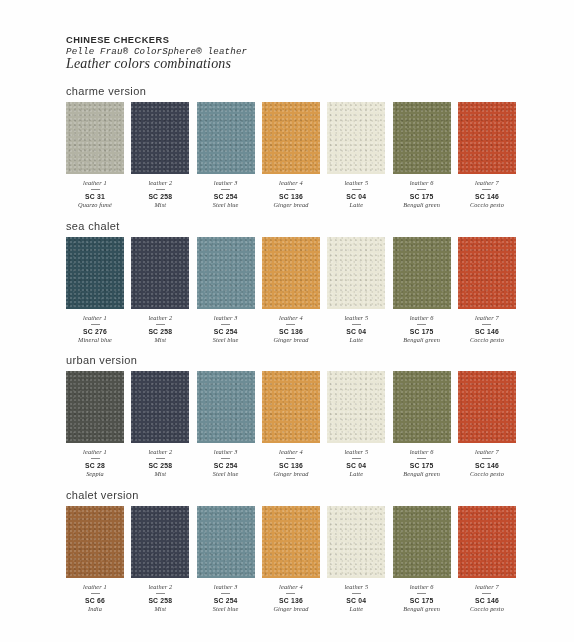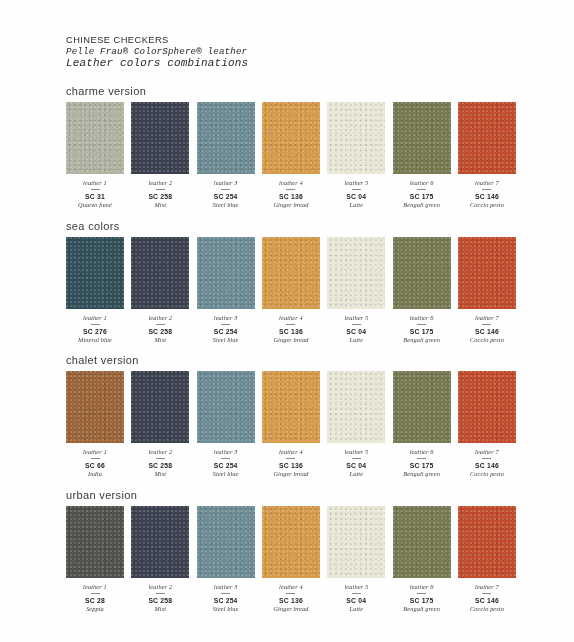--- a/index.html
+++ b/index.html
@@ -23,34 +23,34 @@
     padding: 34px 58px 0 66px;
   }
   
   .header { margin-bottom: 16px; }
   .title {
     font-family: "Liberation Sans", sans-serif;
     font-size: 9.3px;
     letter-spacing: 0.45px;
     color: #2b2b2b;
     line-height: 12px;
-    font-weight: 400;
+    font-weight: 700;
   }
   .subtitle {
     font-family: Liberation Mono, monospace;
     font-style: italic;
     font-size: 9.2px;
     color: #2b2b2b;
     line-height: 11.5px;
     letter-spacing: 0.15px;
   }
   .subtitle2 {
-    font-family: Liberation Mono, monospace;
+    font-family: Liberation Serif, serif;
     font-style: italic;
-    font-size: 11px;
+    font-size: 14px;
     color: #2b2b2b;
     line-height: 11.5px;
     letter-spacing: 0.15px;
   }
   
   .section { margin-bottom: 10px; }
   .section-label {
     font-family: "Liberation Sans", sans-serif;
     font-size: 11px;
     letter-spacing: 0.35px;
@@ -199,29 +199,97 @@
             <div class="meta">
               <div class="leather-index">leather 7</div>
               <div class="rule"></div>
               <div class="code">SC 146</div>
               <div class="color-name">Coccio pesto</div>
             </div>
           </div>
         </div>
       </div>
       <div class="section">
-        <div class="section-label">sea colors</div>
+        <div class="section-label">sea chalet</div>
         <div class="swatch-row">
           <div class="cell">
             <div class="swatch" style="background-color: rgb(51, 80, 90);"></div>
             <div class="meta">
               <div class="leather-index">leather 1</div>
               <div class="rule"></div>
               <div class="code">SC 276</div>
               <div class="color-name">Mineral blue</div>
+            </div>
+          </div>
+          <div class="cell">
+            <div class="swatch" style="background-color: rgb(60, 65, 80);"></div>
+            <div class="meta">
+              <div class="leather-index">leather 2</div>
+              <div class="rule"></div>
+              <div class="code">SC 258</div>
+              <div class="color-name">Mist</div>
+            </div>
+          </div>
+          <div class="cell">
+            <div class="swatch" style="background-color: rgb(109, 140, 149);"></div>
+            <div class="meta">
+              <div class="leather-index">leather 3</div>
+              <div class="rule"></div>
+              <div class="code">SC 254</div>
+              <div class="color-name">Steel blue</div>
+            </div>
+          </div>
+          <div class="cell">
+            <div class="swatch" style="background-color: rgb(216, 154, 75);"></div>
+            <div class="meta">
+              <div class="leather-index">leather 4</div>
+              <div class="rule"></div>
+              <div class="code">SC 136</div>
+              <div class="color-name">Ginger bread</div>
+            </div>
+          </div>
+          <div class="cell">
+            <div class="swatch" style="background-color: rgb(233, 231, 214);"></div>
+            <div class="meta">
+              <div class="leather-index">leather 5</div>
+              <div class="rule"></div>
+              <div class="code">SC 04</div>
+              <div class="color-name">Latte</div>
+            </div>
+          </div>
+          <div class="cell">
+            <div class="swatch" style="background-color: rgb(120, 122, 82);"></div>
+            <div class="meta">
+              <div class="leather-index">leather 6</div>
+              <div class="rule"></div>
+              <div class="code">SC 175</div>
+              <div class="color-name">Bengali green</div>
+            </div>
+          </div>
+          <div class="cell">
+            <div class="swatch" style="background-color: rgb(194, 76, 45);"></div>
+            <div class="meta">
+              <div class="leather-index">leather 7</div>
+              <div class="rule"></div>
+              <div class="code">SC 146</div>
+              <div class="color-name">Coccio pesto</div>
+            </div>
+          </div>
+        </div>
+      </div>
+      <div class="section">
+        <div class="section-label">urban version</div>
+        <div class="swatch-row">
+          <div class="cell">
+            <div class="swatch" style="background-color: rgb(80, 82, 76);"></div>
+            <div class="meta">
+              <div class="leather-index">leather 1</div>
+              <div class="rule"></div>
+              <div class="code">SC 28</div>
+              <div class="color-name">Seppia</div>
             </div>
           </div>
           <div class="cell">
             <div class="swatch" style="background-color: rgb(60, 65, 80);"></div>
             <div class="meta">
               <div class="leather-index">leather 2</div>
               <div class="rule"></div>
               <div class="code">SC 258</div>
               <div class="color-name">Mist</div>
             </div>
@@ -276,88 +344,20 @@
       <div class="section">
         <div class="section-label">chalet version</div>
         <div class="swatch-row">
           <div class="cell">
             <div class="swatch" style="background-color: rgb(155, 101, 57);"></div>
             <div class="meta">
               <div class="leather-index">leather 1</div>
               <div class="rule"></div>
               <div class="code">SC 66</div>
               <div class="color-name">India</div>
-            </div>
-          </div>
-          <div class="cell">
-            <div class="swatch" style="background-color: rgb(60, 65, 80);"></div>
-            <div class="meta">
-              <div class="leather-index">leather 2</div>
-              <div class="rule"></div>
-              <div class="code">SC 258</div>
-              <div class="color-name">Mist</div>
-            </div>
-          </div>
-          <div class="cell">
-            <div class="swatch" style="background-color: rgb(109, 140, 149);"></div>
-            <div class="meta">
-              <div class="leather-index">leather 3</div>
-              <div class="rule"></div>
-              <div class="code">SC 254</div>
-              <div class="color-name">Steel blue</div>
-            </div>
-          </div>
-          <div class="cell">
-            <div class="swatch" style="background-color: rgb(216, 154, 75);"></div>
-            <div class="meta">
-              <div class="leather-index">leather 4</div>
-              <div class="rule"></div>
-              <div class="code">SC 136</div>
-              <div class="color-name">Ginger bread</div>
-            </div>
-          </div>
-          <div class="cell">
-            <div class="swatch" style="background-color: rgb(233, 231, 214);"></div>
-            <div class="meta">
-              <div class="leather-index">leather 5</div>
-              <div class="rule"></div>
-              <div class="code">SC 04</div>
-              <div class="color-name">Latte</div>
-            </div>
-          </div>
-          <div class="cell">
-            <div class="swatch" style="background-color: rgb(120, 122, 82);"></div>
-            <div class="meta">
-              <div class="leather-index">leather 6</div>
-              <div class="rule"></div>
-              <div class="code">SC 175</div>
-              <div class="color-name">Bengali green</div>
-            </div>
-          </div>
-          <div class="cell">
-            <div class="swatch" style="background-color: rgb(194, 76, 45);"></div>
-            <div class="meta">
-              <div class="leather-index">leather 7</div>
-              <div class="rule"></div>
-              <div class="code">SC 146</div>
-              <div class="color-name">Coccio pesto</div>
-            </div>
-          </div>
-        </div>
-      </div>
-      <div class="section">
-        <div class="section-label">urban version</div>
-        <div class="swatch-row">
-          <div class="cell">
-            <div class="swatch" style="background-color: rgb(80, 82, 76);"></div>
-            <div class="meta">
-              <div class="leather-index">leather 1</div>
-              <div class="rule"></div>
-              <div class="code">SC 28</div>
-              <div class="color-name">Seppia</div>
             </div>
           </div>
           <div class="cell">
             <div class="swatch" style="background-color: rgb(60, 65, 80);"></div>
             <div class="meta">
               <div class="leather-index">leather 2</div>
               <div class="rule"></div>
               <div class="code">SC 258</div>
               <div class="color-name">Mist</div>
             </div>

